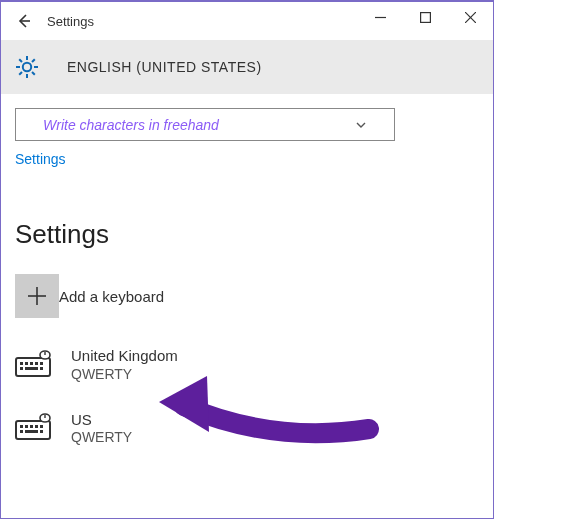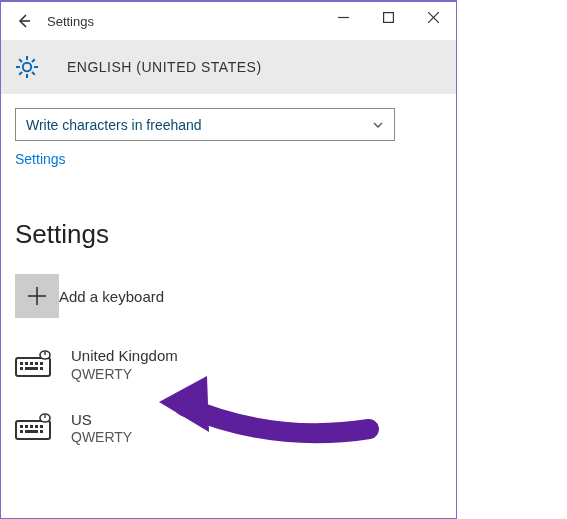--- a/index.html
+++ b/index.html
@@ -1,26 +1,26 @@
 <!DOCTYPE html>
 <html><head>
   <meta charset="utf-8">
   <style>
     * { box-sizing: border-box; font-family: "Segoe UI", sans-serif; }
     body { margin: 0; background: #fff; }
-    .window { width: 457px; height: 519px; border: 1px solid #7a6bc7; border-top: 2px solid #7a6bc7; background: #fff; position: relative; }
+    .window { width: 494px; height: 519px; border: 1px solid #7a6bc7; border-top: 2px solid #7a6bc7; background: #fff; position: relative; }
     .titlebar { height: 38px; background: #fff; display: flex; align-items: center; }
     .back-btn { width: 46px; height: 100%; display: flex; align-items: center; justify-content: center; }
     .title-text { font-size: 13px; color: #333; }
     .wincontrols { position: absolute; right: 0; top: 0; display: flex; }
     .winbtn { width: 45px; height: 30px; display: flex; align-items: center; justify-content: center; }
     .header { height: 54px; background: #eaeaea; display: flex; align-items: center; padding-left: 14px; gap: 28px; }
     .header-title { font-size: 14px; letter-spacing: .5px; color: #333; }
     .content { padding: 14px 14px 0 14px; }
-    .dropdown { width: 380px; height: 33px; border: 1.5px solid #888; display: flex; align-items: center; justify-content: space-between; padding: 0 10px; font-size: 14px; color: #0c4a6e; }
+    .dropdown { width: 380px; height: 33px; border: 1.5px solid #888; display: flex; align-items: center; justify-content: space-between; padding: 0 27px; font-size: 14px; color: #8b5cf6; font-style: italic; }
     .speech-label { margin-top: 26px; font-size: 14px; color: #555; }
     .settings-link { margin-top: 10px; font-size: 14px; color: #0078d7; }
     .keyboards-heading { margin-top: 52px; font-size: 26px; font-weight: 400; color: #222; }
     .add-row { display: flex; align-items: center; margin-top: 24px; gap: 0; }
     .plus-box { width: 44px; height: 44px; background: #ccc; display: flex; align-items: center; justify-content: center; }
     .add-label { font-size: 15px; color: #333; }
     .kb-item { display: flex; align-items: center; margin-top: 28px; gap: 16px; }
     .kb-name { font-size: 15px; color: #333; line-height: 1.3; }
     .kb-layout { font-size: 14px; color: #555; }
     .arrow-annotation { position: absolute; left: 158px; top: 372px; pointer-events: none; }

